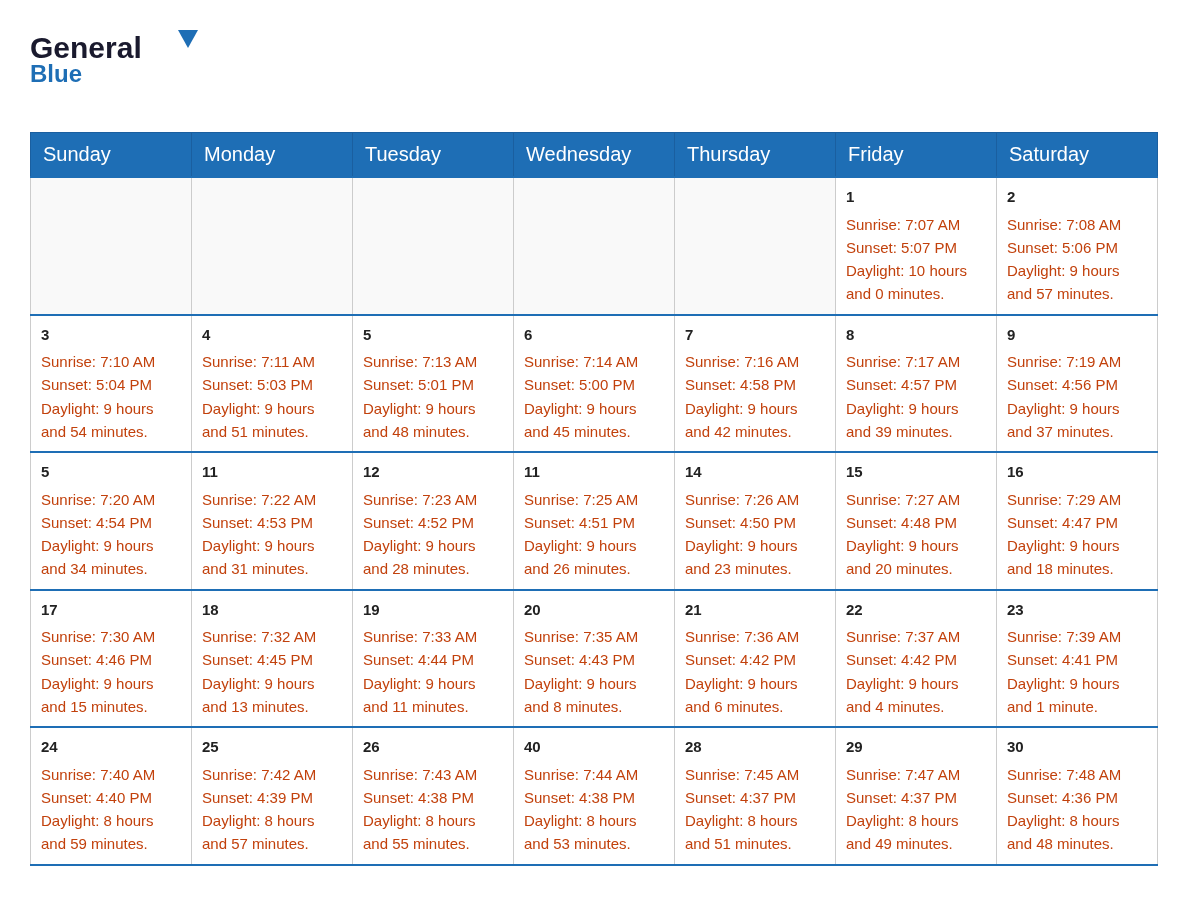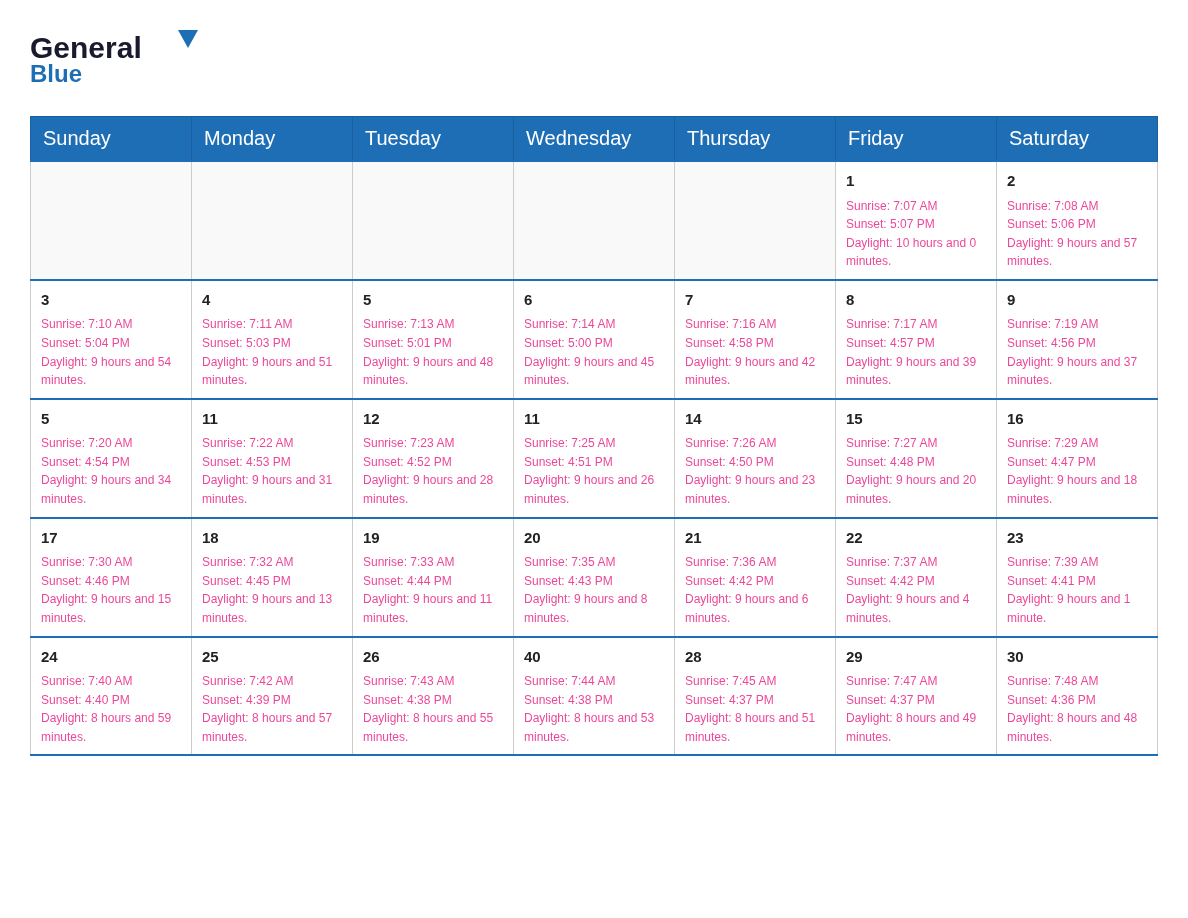--- a/index.html
+++ b/index.html
@@ -64,30 +64,30 @@
       border-bottom: 2px solid #1e6eb5;
     }
     .day-number {
       font-size: 15px;
       font-weight: 600;
       color: #222;
       display: block;
       margin-bottom: 4px;
     }
     .day-info {
-      font-size: 12px;
-      color: #ec4899;
+      font-size: 15px;
+      color: #c2410c;
       line-height: 1.55;
     }
     .empty-cell {
       background: #f9f9f9;
     }
     
     .logo-svg {
-      margin-bottom: 2px;
+      margin-bottom: 18px;
     }
   </style>
 </head>
 <body>
 
 <div class="header">
   <div class="logo">
     <div class="logo-svg">
       <svg width="180" height="70" viewBox="0 0 180 70">
 

